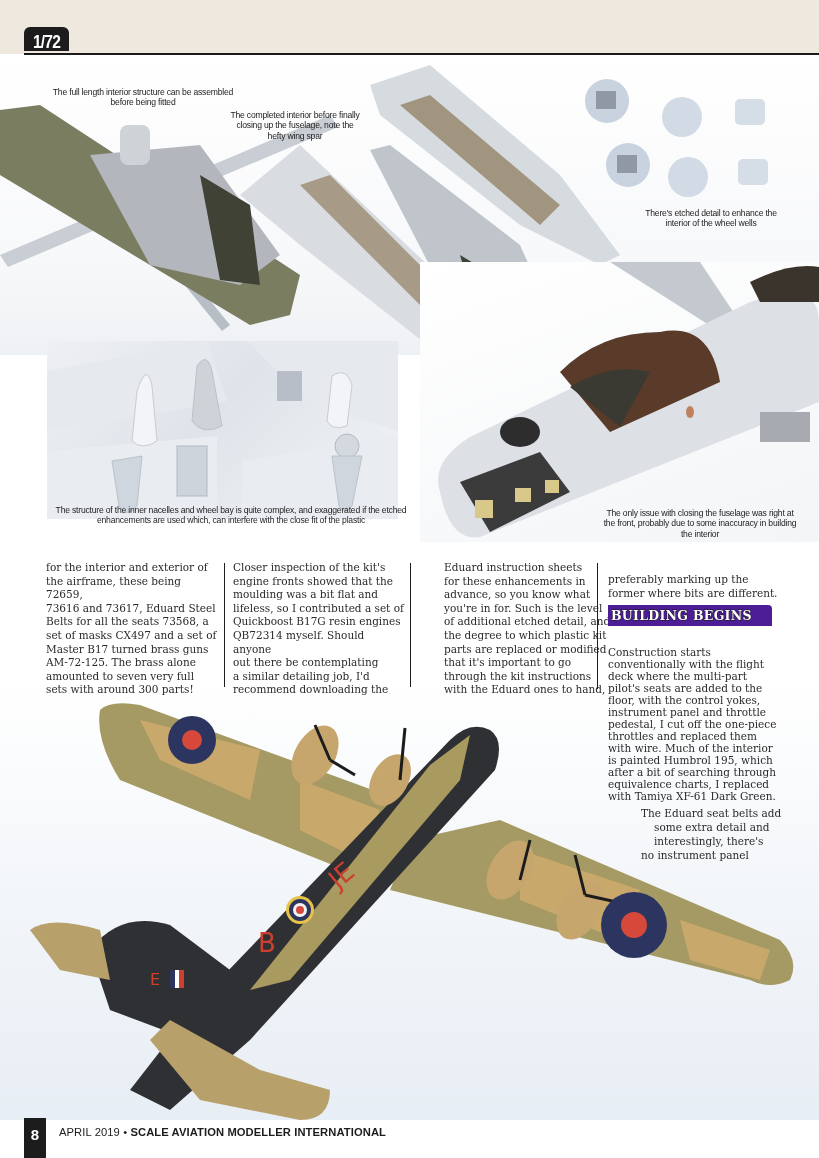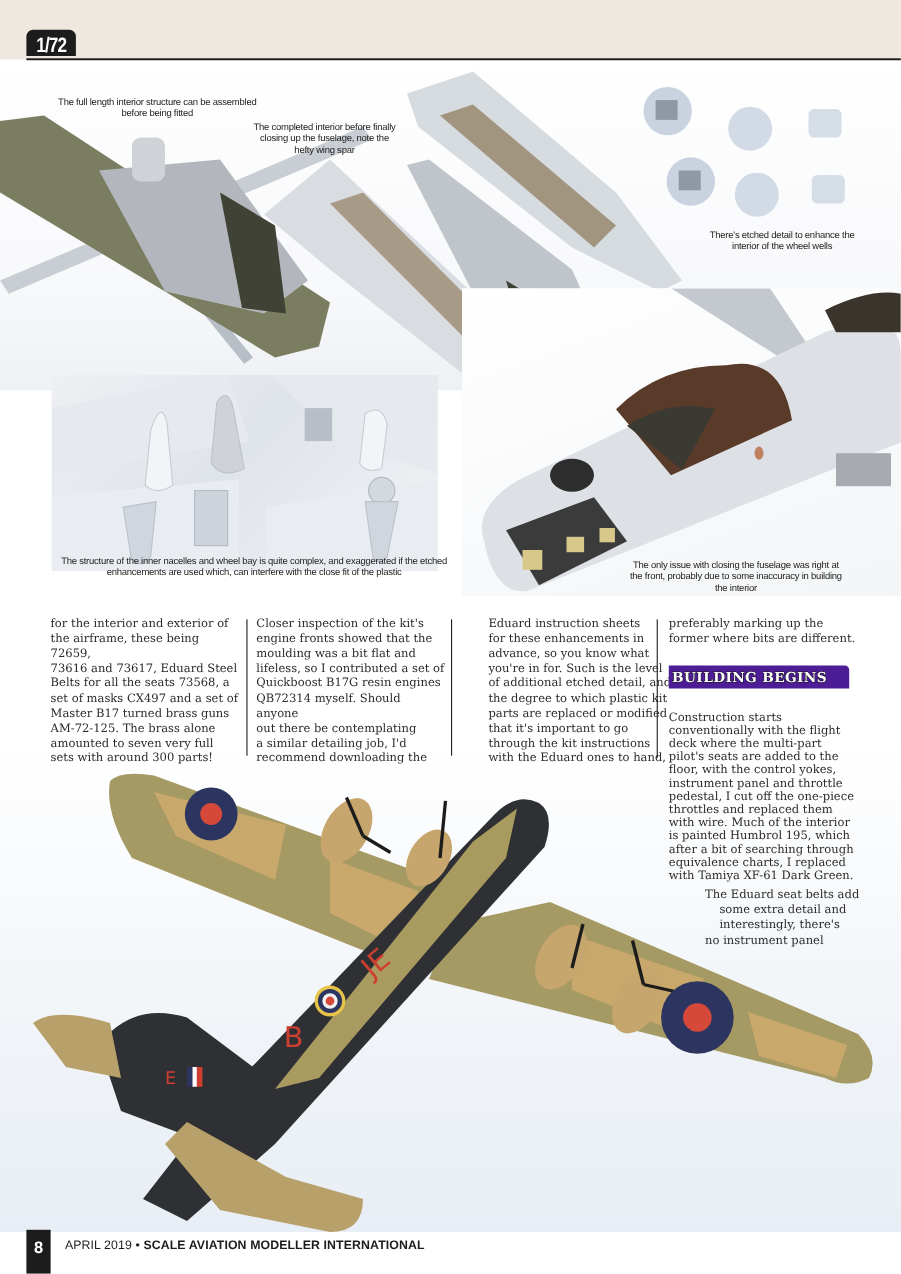--- a/index.html
+++ b/index.html
@@ -18,29 +18,29 @@
   .ph-nacelle { left: 47px; top: 341px; width: 351px; height: 178px; background: linear-gradient(135deg,#eef0f3 0%,#dfe4ea 45%,#f2f4f6 100%); }
   .ph-nose { left: 420px; top: 262px; width: 399px; height: 280px; background: linear-gradient(160deg,#ffffff 0%,#f3f5f7 100%); }
   .ph-b17 { left: 0; top: 680px; width: 819px; height: 440px; background: linear-gradient(180deg,#ffffff 0%,#f0f4f8 60%,#e8eef5 100%); }
 
   
   .caption { position: absolute; font-family: "Liberation Sans", sans-serif; font-size: 8.6px; line-height: 10.4px; color: #1c1c1c; text-align: center; letter-spacing: -0.2px; font-stretch: condensed; }
   .cap-1 { left: 48px; top: 87px; width: 190px; }
   .cap-2 { left: 230px; top: 110px; width: 130px; }
   .cap-3 { left: 636px; top: 208px; width: 150px; }
   .cap-4 { left: 46px; top: 505px; width: 370px; text-align: center; }
-  .cap-5 { left: 569px; top: 508px; width: 200px; }
+  .cap-5 { left: 600px; top: 508px; width: 200px; }
 
   
   .col { position: absolute; top: 561px; font-size: 10.5px; line-height: 13.6px; color: #2a2a2a; }
   .col p { white-space: pre-line; }
   .col-1 { left: 46px; width: 172px; }
   .col-2 { left: 233px; width: 172px; }
   .col-3 { left: 420px; width: 172px; margin-left: 24px; }
-  .col-4 { left: 608px; width: 185px; }
+  .col-4 { left: 608px; width: 185px; margin-top: 12px; }
   .divider { position: absolute; width: 1px; background: #1f1f1f; }
   .div-1 { left: 224px; top: 563px; height: 124px; }
   .div-2 { left: 410px; top: 563px; height: 124px; }
   .div-3 { left: 597px; top: 563px; height: 126px; }
 
   .section-head { position: absolute; left: 608px; top: 605px; width: 164px; height: 21px; background: #4c1d95; border-radius: 0 4px 0 0; }
   .section-head span { display: block; padding-left: 3px; font-family: "DejaVu Serif", serif; font-weight: bold; font-size: 12.5px; line-height: 22px; color: #fff; letter-spacing: 0.3px; -webkit-text-stroke: 1px #1a1a1a; paint-order: stroke fill; }
 
   .col-4b { position: absolute; left: 608px; top: 646px; width: 200px; font-size: 10.5px; line-height: 12px; color: #2a2a2a; white-space: pre-line; }
   .col-4c { position: absolute; top: 807px; font-size: 10.5px; line-height: 13.6px; color: #2a2a2a; }

